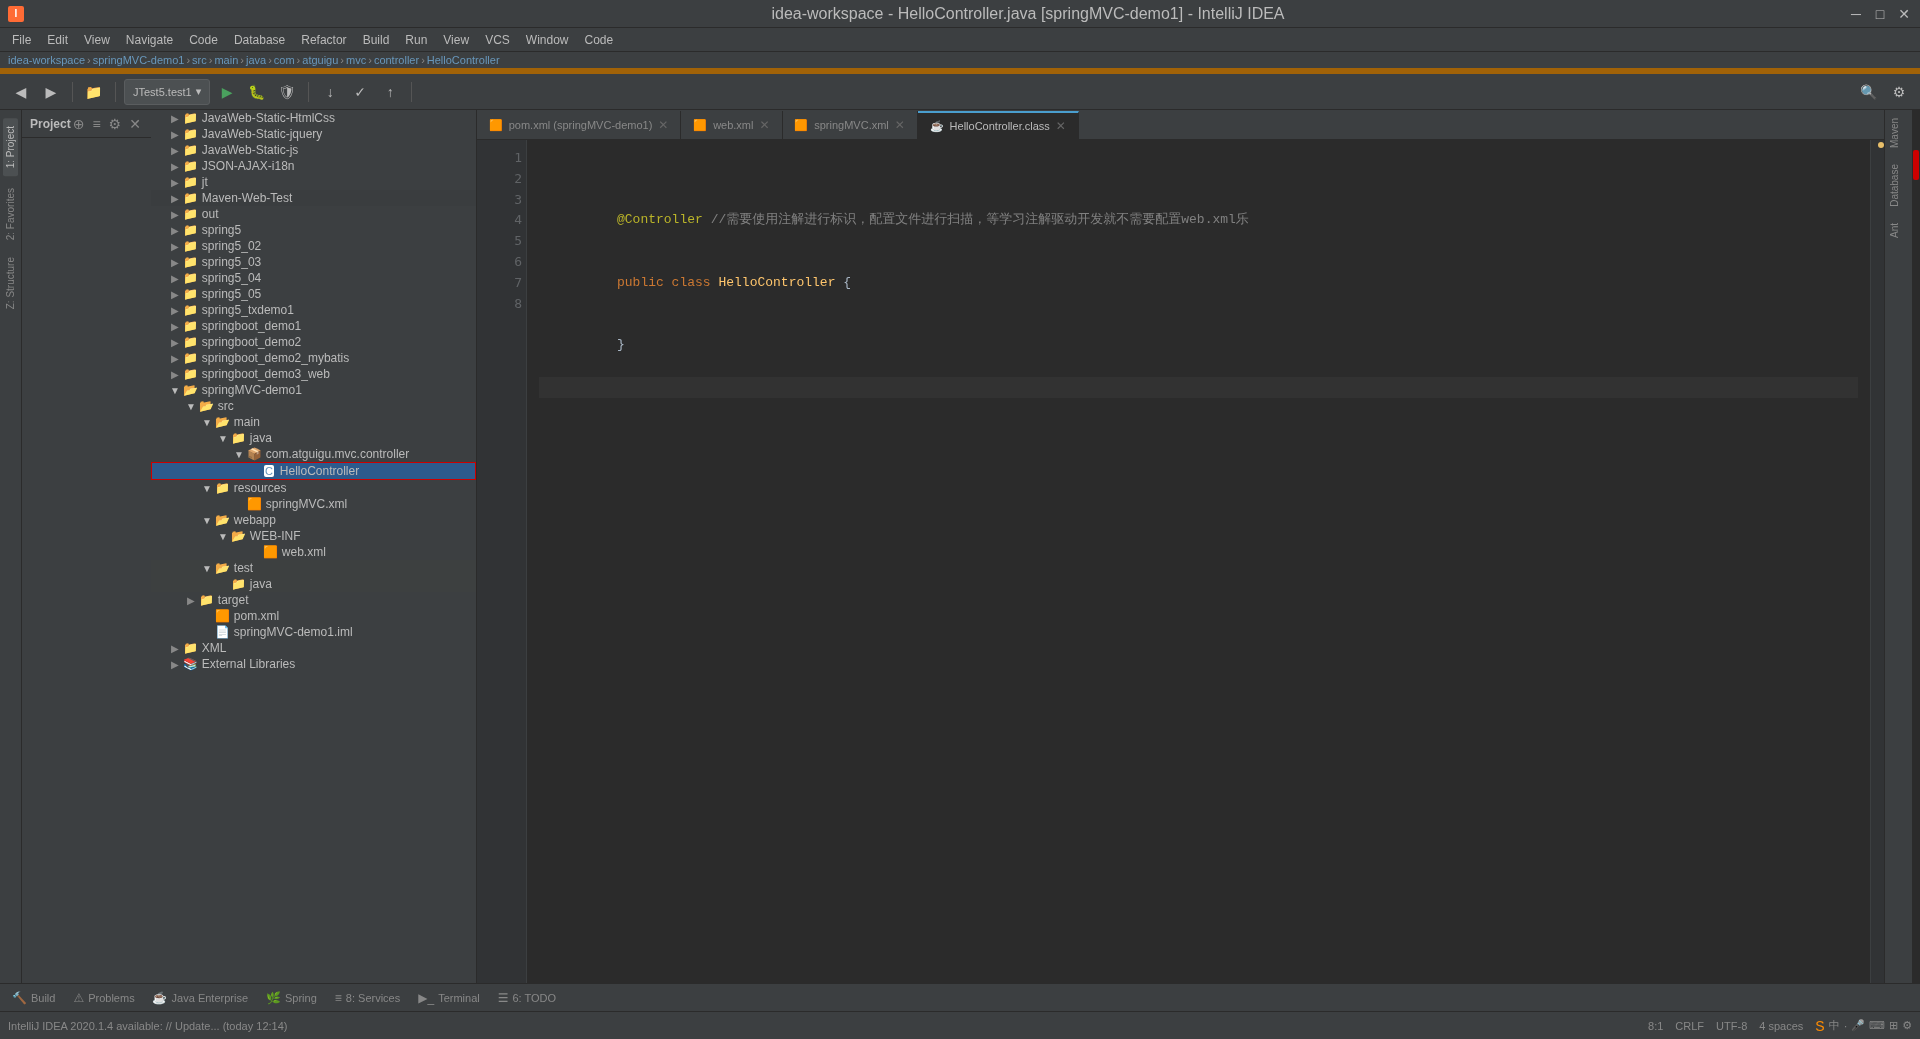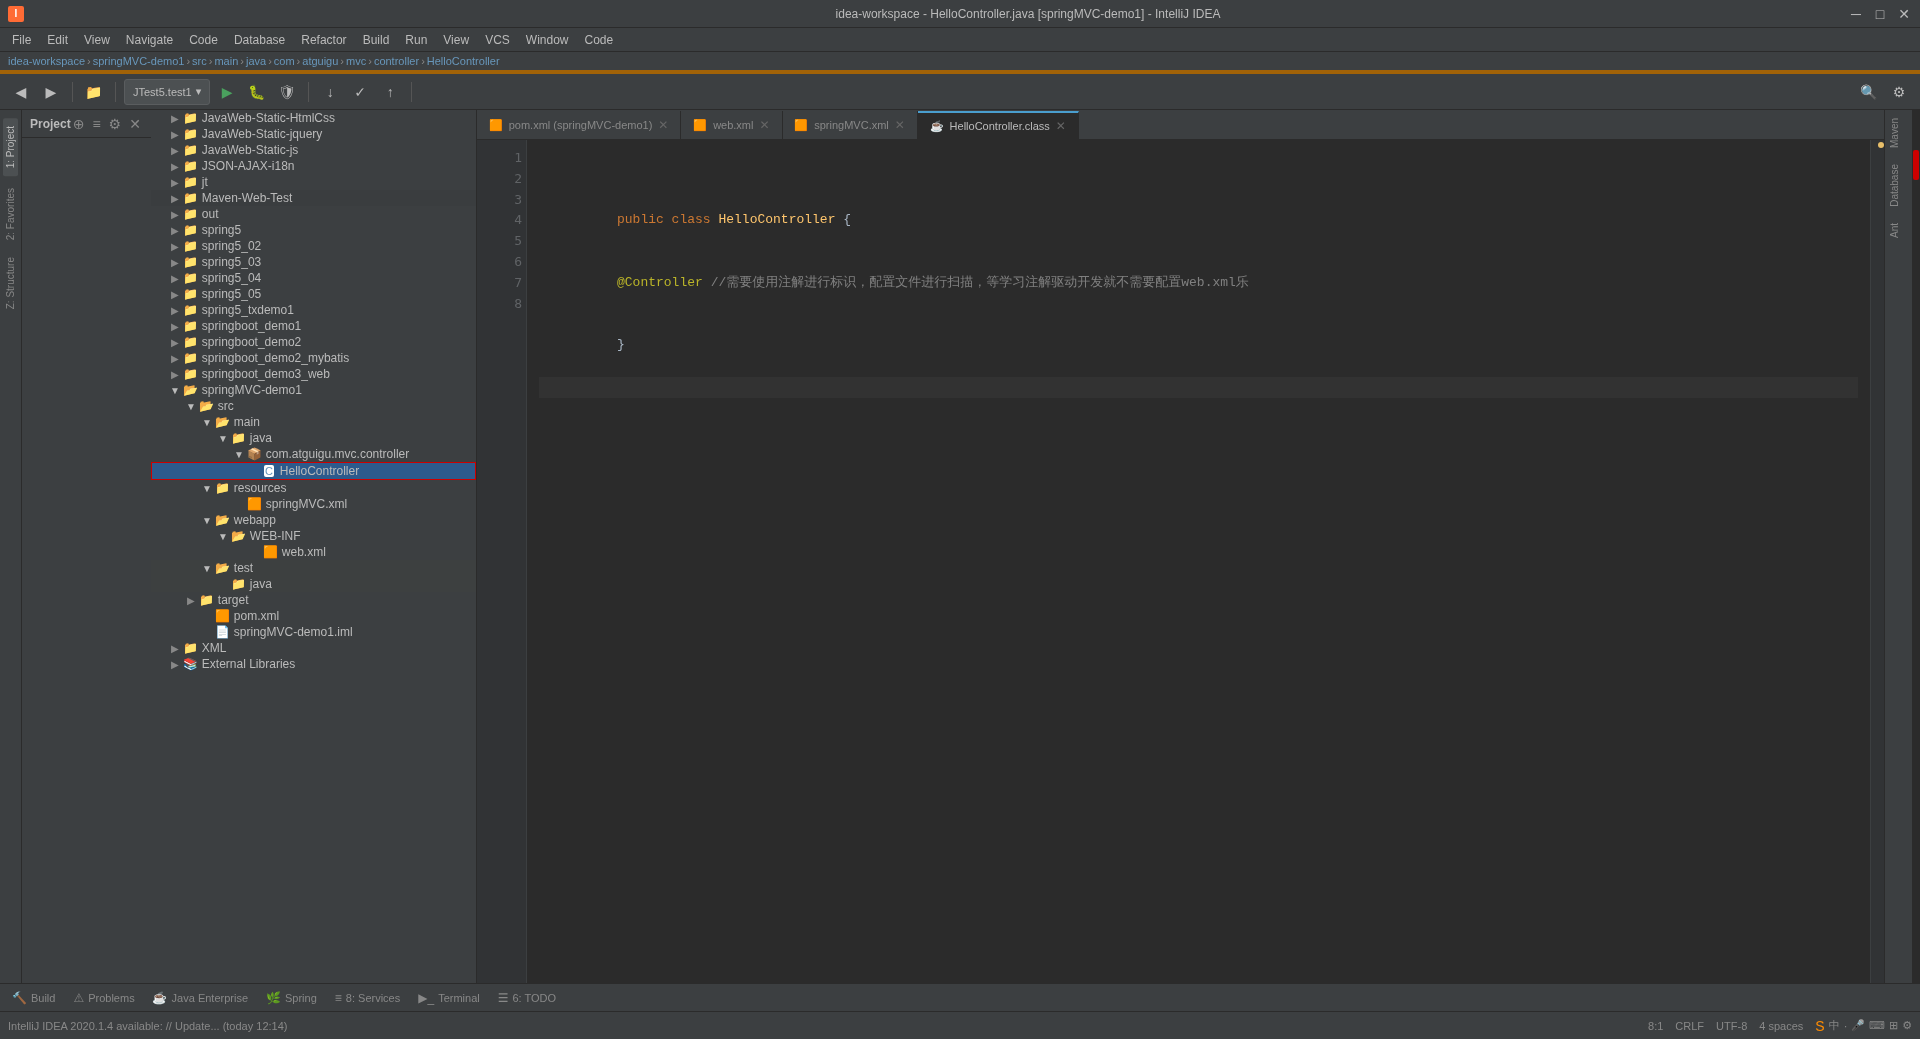--- a/index.html
+++ b/index.html
@@ -8,21 +8,21 @@
     
     #title-bar {
       background: #3c3f41;
       height: 28px;
       display: flex;
       align-items: center;
       justify-content: space-between;
       padding: 0 8px;
       border-bottom: 1px solid #2b2b2b;
     }
-    #title-bar .title-text { color: #bbbbbb; font-size: 12px; flex: 1; text-align: center; }
+    #title-bar .title-text { color: #bbbbbb; font-size: 16px; flex: 1; text-align: center; }
     #title-bar .win-controls { display: flex; gap: 8px; }
     #title-bar .win-btn { width: 16px; height: 16px; display: flex; align-items: center; justify-content: center; cursor: pointer; color: #bbbbbb; font-size: 14px; }
 
     
     #menu-bar {
       background: #3c3f41;
       height: 24px;
       display: flex;
       align-items: center;
       padding: 0 4px;
@@ -37,21 +37,21 @@
 
     
     #breadcrumb-bar {
       background: #3c3f41;
       height: 22px;
       display: flex;
       align-items: center;
       padding: 0 8px;
       font-size: 11px;
       color: #888;
-      border-bottom: 4px solid #a16207;
+      border-bottom: 6px solid #a16207;
     }
     #breadcrumb-bar span { color: #888; }
     #breadcrumb-bar .bc-sep { margin: 0 2px; }
     #breadcrumb-bar .bc-link { color: #6897bb; cursor: pointer; }
 
     
     #toolbar {
       background: #3c3f41;
       height: 36px;
       display: flex;
@@ -570,24 +570,24 @@
         <div>5</div>
         <div>6</div>
         <div>7</div>
         <div>8</div>
       </div>
 
       <div id="code-content">
         <div class="code-line">&nbsp;</div>
         <div class="code-line">&nbsp;</div>
         <div class="code-line">
-          <span class="kw">public class</span> <span class="class-name">HelloController</span> <span class="punct">{</span>
+          <span class="annotation-kw">@Controller</span> <span class="comment">//需要使用注解进行标识，配置文件进行扫描，等学习注解驱动开发就不需要配置web.xml乐</span>
         </div>
         <div class="code-line">
-          <span class="annotation-kw">@Controller</span> <span class="comment">//需要使用注解进行标识，配置文件进行扫描，等学习注解驱动开发就不需要配置web.xml乐</span>
+          <span class="kw">public class</span> <span class="class-name">HelloController</span> <span class="punct">{</span>
         </div>
         <div class="code-line">
           <span class="punct">}</span>
         </div>
         <div class="code-line highlighted-line">&nbsp;</div>
       </div>
 
       <div style="width:14px; background:#313335; border-left:1px solid #3c3f41; position:relative;">
         <div style="position:absolute; top:0; right:0; width:6px; height:100%; background:#313335;">
           <div style="width:6px; height:6px; background:#e8bf6a; border-radius:50%; margin-top:2px;"></div>

